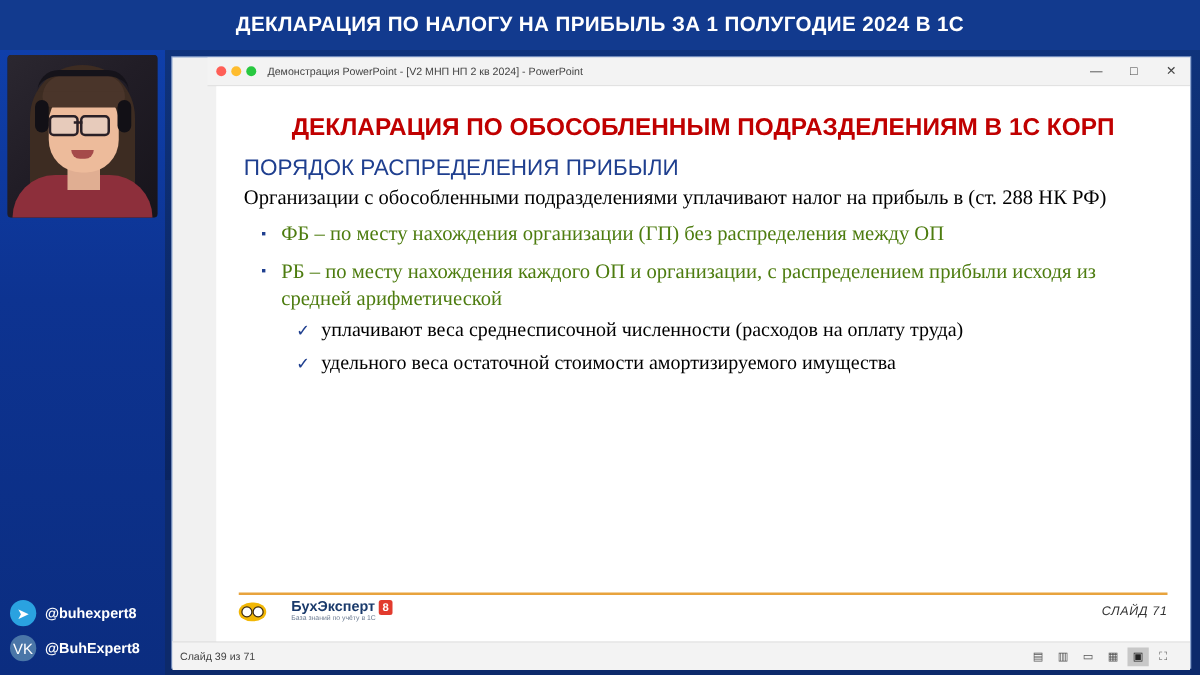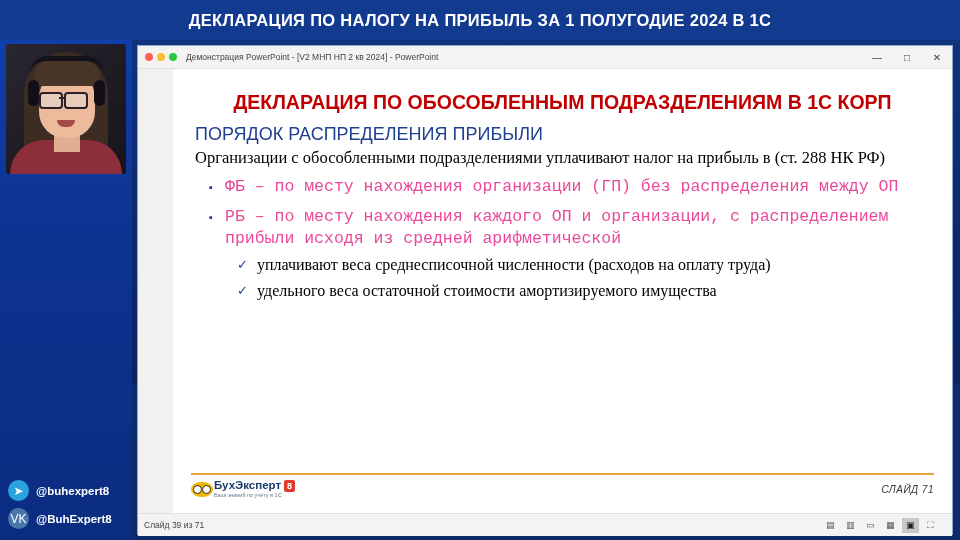--- a/index.html
+++ b/index.html
@@ -51,47 +51,47 @@
     color:#ffffff;font-size:12px;flex:0 0 auto;}
   .ic-tg{background:#2aa2e0;}
   .ic-vk{background:#4a76a8;font-size:10px;font-weight:normal;}
   .social .txt{color:#ffffff;font-size:11.5px;font-weight:bold;white-space:nowrap;}
   .social-1{top:440px;}
   .social-2{top:468px;}
 
   
   .ppt{position:absolute;left:138px;top:46px;width:814px;height:488px;background:#f1f1f1;
     box-shadow:0 0 0 1px #8fa6cf;}
-  .ppt-title{height:22px;background:#f3f3f3;display:flex;align-items:center;border-bottom:1px solid #e2e2e2;}
+  .ppt-title{height:22px;background:#f3f3f3;display:flex;align-items:center;border-bottom:1px solid #e2e2e2;margin-left:28px;}
   .ppt-dots{display:flex;gap:4px;margin-left:7px;}
   .dot{width:8px;height:8px;border-radius:50%;}
   .d1{background:#ff5f57;} .d2{background:#febc2e;} .d3{background:#28c840;}
   .ppt-caption{margin-left:9px;font-size:8.5px;color:#444;white-space:nowrap;}
   .ppt-winbtns{margin-left:auto;display:flex;gap:0;}
   .wb{width:30px;height:22px;display:flex;align-items:center;justify-content:center;font-size:10px;color:#444;}
 
   .slide-area{position:relative;height:444px;background:#ffffff;padding:0;margin-left:35px;}
   .slide{position:absolute;left:8px;top:4px;right:8px;bottom:4px;background:#ffffff;}
 
   .s-title{color:#c00000;font-weight:bold;font-size:19.5px;text-align:center;margin:18px 10px 6px 10px;
     font-family:"Liberation Sans", sans-serif;}
   .s-sub{color:#1f3f8f;font-size:18px;margin:10px 0 2px 14px;font-family:"Liberation Sans", sans-serif;}
   .s-body{color:#000000;font-size:16.5px;line-height:22px;margin:2px 14px 0 14px;
     font-family:"Liberation Serif", serif;}
   .bul{display:flex;margin:7px 14px 0 28px;}
   .bul .mk{color:#1f3f8f;font-size:11px;line-height:23px;width:16px;flex:0 0 16px;}
-  .bul .tx{color:#ec4899;font-size:16.5px;line-height:22px;font-family:Liberation Mono, monospace;}
+  .bul .tx{color:#4d7c0f;font-size:16.5px;line-height:22px;font-family:Liberation Serif, serif;}
   .sub-bul{display:flex;margin:4px 14px 0 56px;}
   .sub-bul .mk{color:#1f3f8f;font-size:13px;line-height:22px;width:20px;flex:0 0 20px;}
   .sub-bul .tx{color:#000;font-size:16px;line-height:22px;font-family:"Liberation Serif", serif;
     text-align:justify;width:688px;}
 
   .s-footer{position:absolute;left:10px;right:10px;bottom:10px;border-top:2px solid #e8a33d;padding-top:4px;
     display:flex;align-items:center;}
-  .logo{display:flex;align-items:center;gap:1px;}
+  .logo{display:flex;align-items:center;gap:20px;}
   .logo .ow{width:22px;height:15px;border-radius:11px/8px;background:#f2b705;position:relative;}
   .logo .ow:before,.logo .ow:after{content:"";position:absolute;top:3px;width:7px;height:7px;border-radius:50%;
     background:#fff;border:1px solid #3b2a12;}
   .logo .ow:before{left:2px;} .logo .ow:after{right:2px;}
   .logo .lt{font-size:11.5px;font-weight:bold;color:#1a3a6b;line-height:12px;}
   .logo .ls{font-size:5.5px;color:#6a7a90;line-height:7px;}
   .logo .b8{display:inline-block;background:#e23b2e;color:#fff;font-size:9px;font-weight:bold;
     padding:0 3px;border-radius:2px;margin-left:3px;}
   .slide-num{margin-left:auto;font-size:10px;font-style:italic;color:#333;letter-spacing:.5px;}
 

